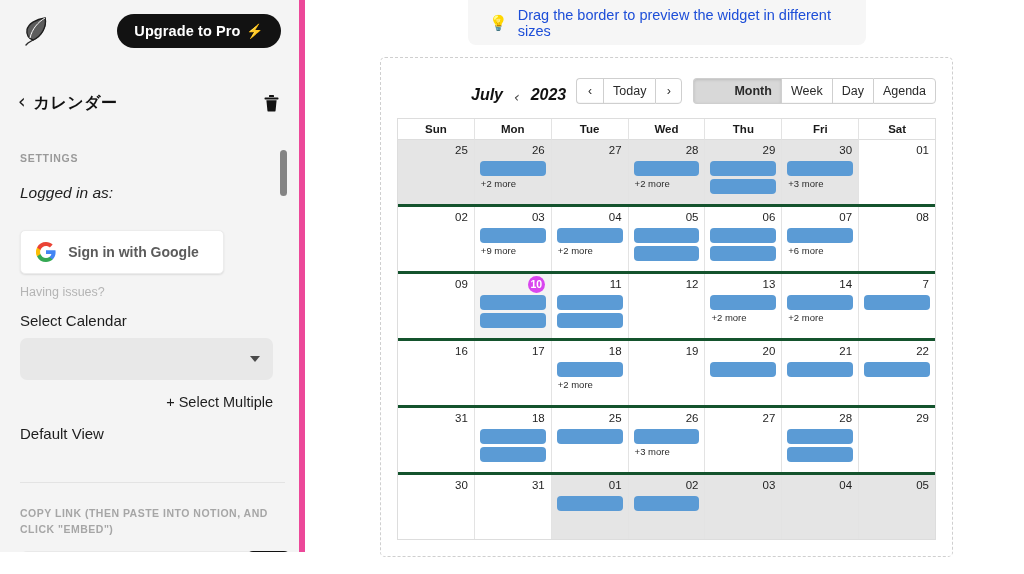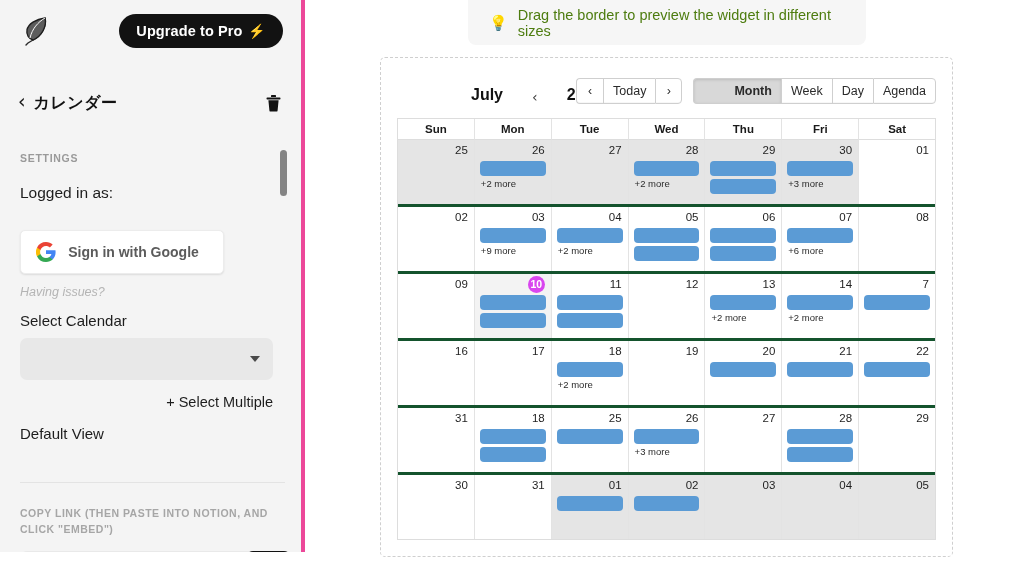--- a/index.html
+++ b/index.html
@@ -9,21 +9,21 @@
     background: #ffffff;
     overflow: hidden;
   }
   #app { position: relative; width: 1024px; height: 574px; display: flex; }
 
   
   #sidebar {
     position: relative;
     width: 305px; height: 552px;
     background: #f4f4f4;
-    border-right: 4px solid #ec4899;
+    border-right: 6px solid #ec4899;
     flex: 0 0 305px;
     overflow: hidden;
   }
   .sb-top {
     height: 62px;
     display: flex; align-items: center; justify-content: space-between;
     padding: 0 18px 0 20px;
   }
   .logo-feather { width: 30px; height: 34px; display: block; }
   .upgrade-btn {
@@ -52,35 +52,35 @@
     letter-spacing: .5px; flex: 1;
   }
   .trash-icon { width: 15px; height: 17px; cursor: pointer; }
 
   .sb-body { padding: 0 20px; position: relative; }
   .settings-label {
     font-size: 10.5px; font-weight: 700; color: #9a9a9a;
     letter-spacing: .7px; margin-top: 26px;
   }
   .logged-in {
-    font-size: 15.5px; color: #1d1d1d; margin-top: 20px;
+    font-size: 15.5px; color: #1d1d1d; margin-top: 20px; font-style: italic;
   }
   .google-btn {
     margin-top: 28px; height: 44px; width: 204px;
     background: #ffffff; border: 1px solid #ececec;
     border-radius: 5px; box-shadow: 0 1px 2px rgba(0,0,0,.10);
     display: flex; align-items: center; cursor: pointer;
   }
   .g-logo { width: 20px; height: 20px; margin-left: 15px; flex: 0 0 20px; }
   .g-text {
     flex: 1; text-align: center; font-size: 14px;
     font-weight: 700; color: #5b5b5b; padding-right: 12px;
   }
   .having-issues {
-    font-size: 12.5px; color: #b4b4b4; margin-top: 11px; font-style: italic;
+    font-size: 12.5px; color: #b4b4b4; margin-top: 11px;
   }
   .field-label {
     font-size: 15px; color: #1d1d1d; margin-top: 13px;
   }
   .select-box {
     margin-top: 9px; height: 42px; width: 253px;
     background: #e8e8e8; border-radius: 7px;
     display: flex; align-items: center; justify-content: flex-end;
     padding-right: 13px; cursor: pointer;
   }
@@ -135,39 +135,40 @@
   #main { position: relative; flex: 1; height: 574px; background: #fff; }
 
   .hint-banner {
     position: absolute; left: 163px; top: 0px;
     width: 398px; height: 45px;
     background: #f6f6f6; border-radius: 0 0 8px 8px;
     display: flex; align-items: center; gap: 10px;
     padding: 0 21px;
   }
   .hint-bulb { font-size: 15px; }
-  .hint-text { font-size: 14.5px; color: #4d7c0f; }
+  .hint-text { font-size: 14.5px; color: #1d4ed8; }
 
   .preview-frame {
     position: absolute; left: 75px; top: 57px;
     width: 573px; height: 500px;
     border: 1.5px dashed #cfcfcf; border-radius: 5px;
     padding: 14px 16px 16px 16px;
   }
   .cal-card {
     width: 100%; height: 100%;
     background: #fff; display: flex; flex-direction: column;
   }
   .cal-toolbar {
     height: 46px; display: flex; align-items: center;
     padding: 0 4px 0 0; position: relative;
   }
   .tb-left {
-    display: flex; align-items: flex-end; gap: 29px;
+    display: flex; align-items: flex-end; gap: 11px;
     margin-left: 74px;
+    font-style: italic;
   }
   .tb-month { font-size: 16px; font-weight: 700; color: #121212; }
   .tb-year  { font-size: 16px; font-weight: 700; color: #121212; }
   .tb-arrow {
     font-size: 14px; color: #3f3f3f; cursor: pointer; line-height: 1;
     font-family: "DejaVu Sans", sans-serif;
   }
   .tb-right {
     position: absolute; right: 0; top: 6px;
     display: flex; align-items: center; gap: 11px;

